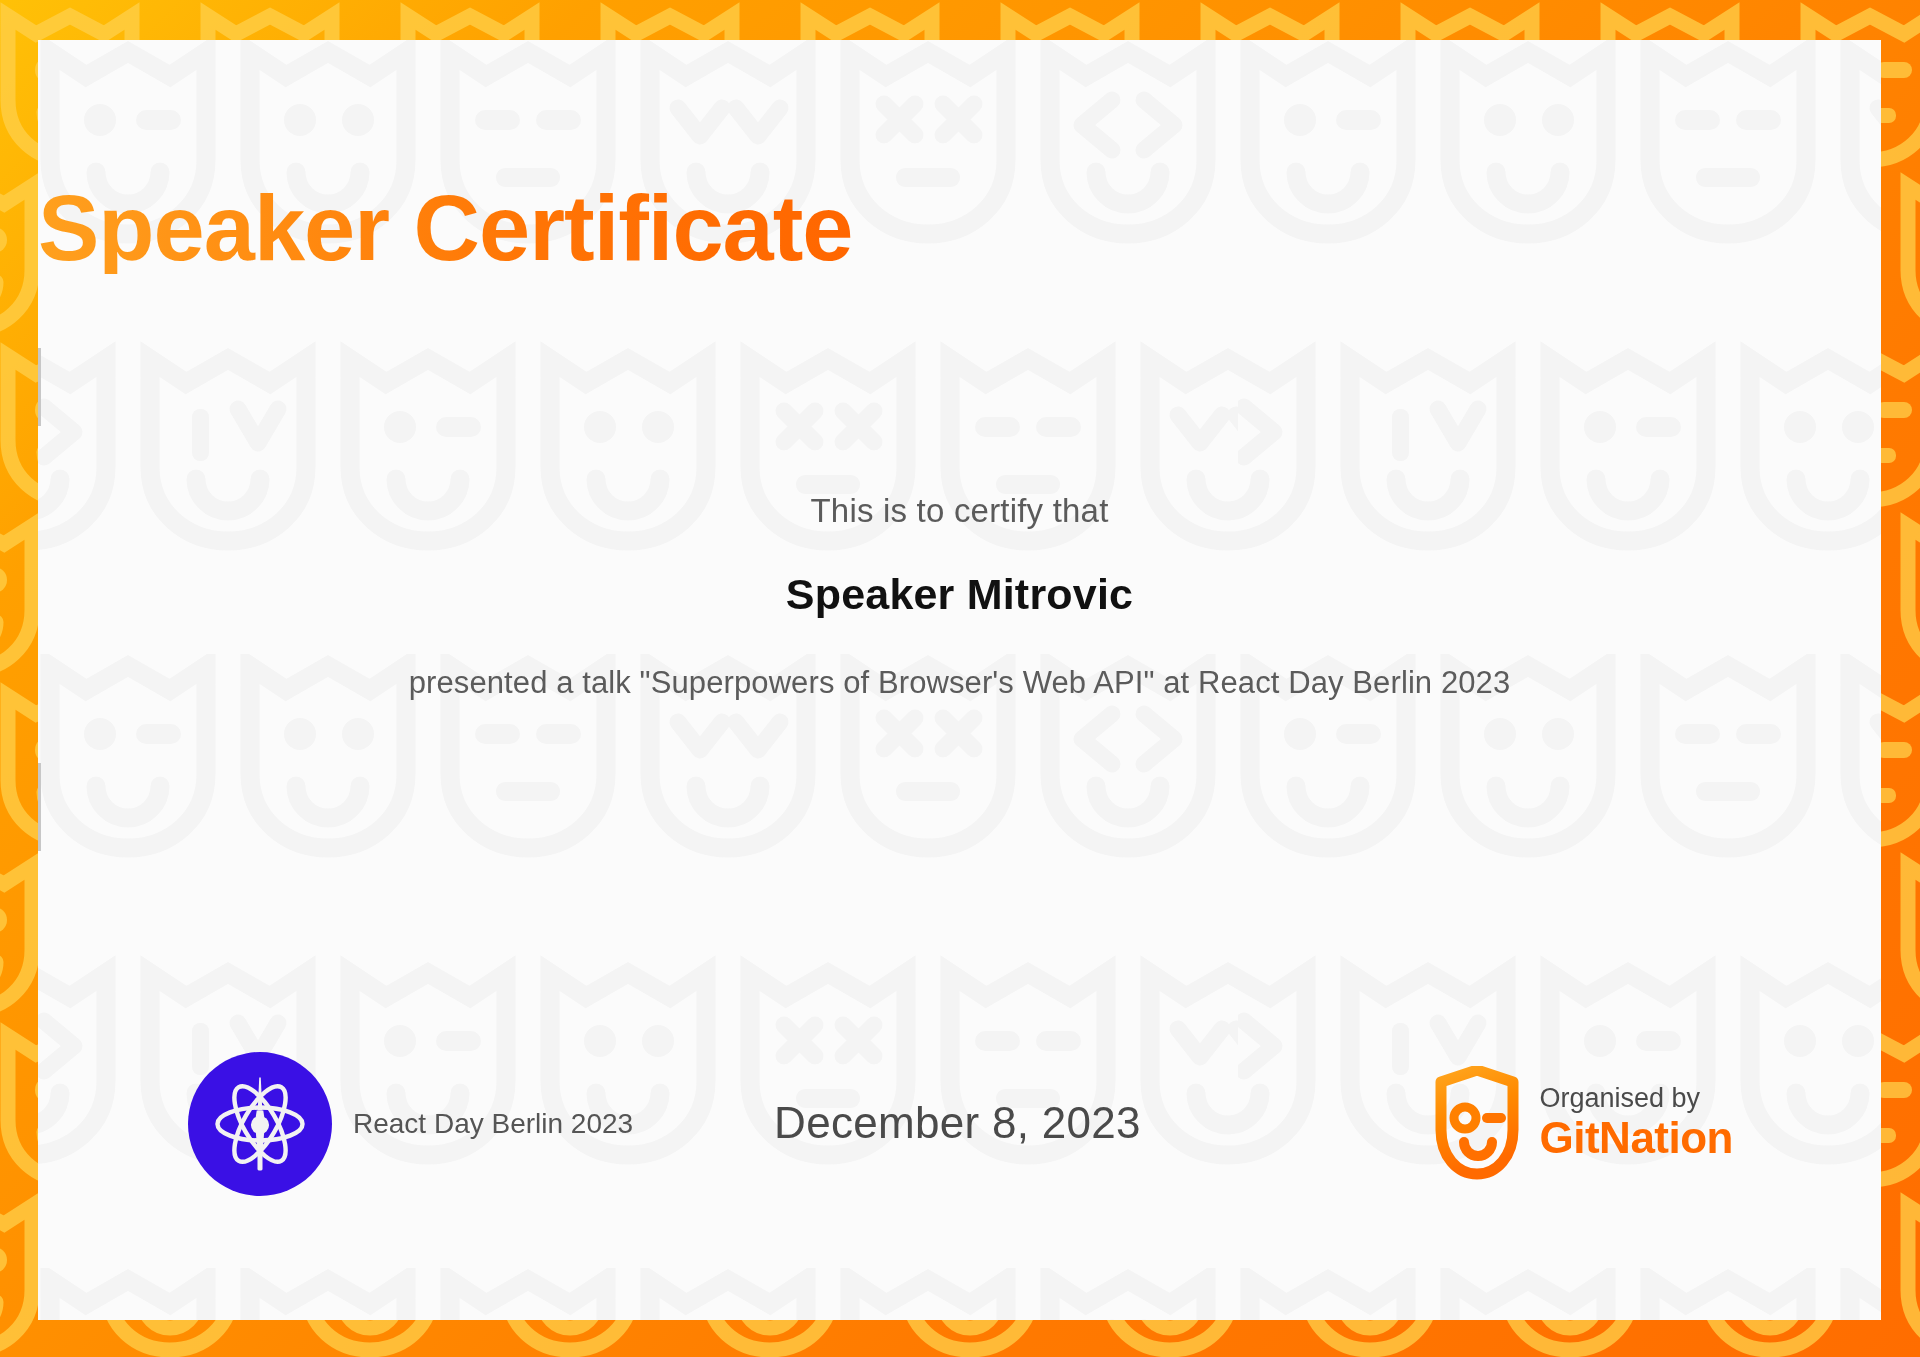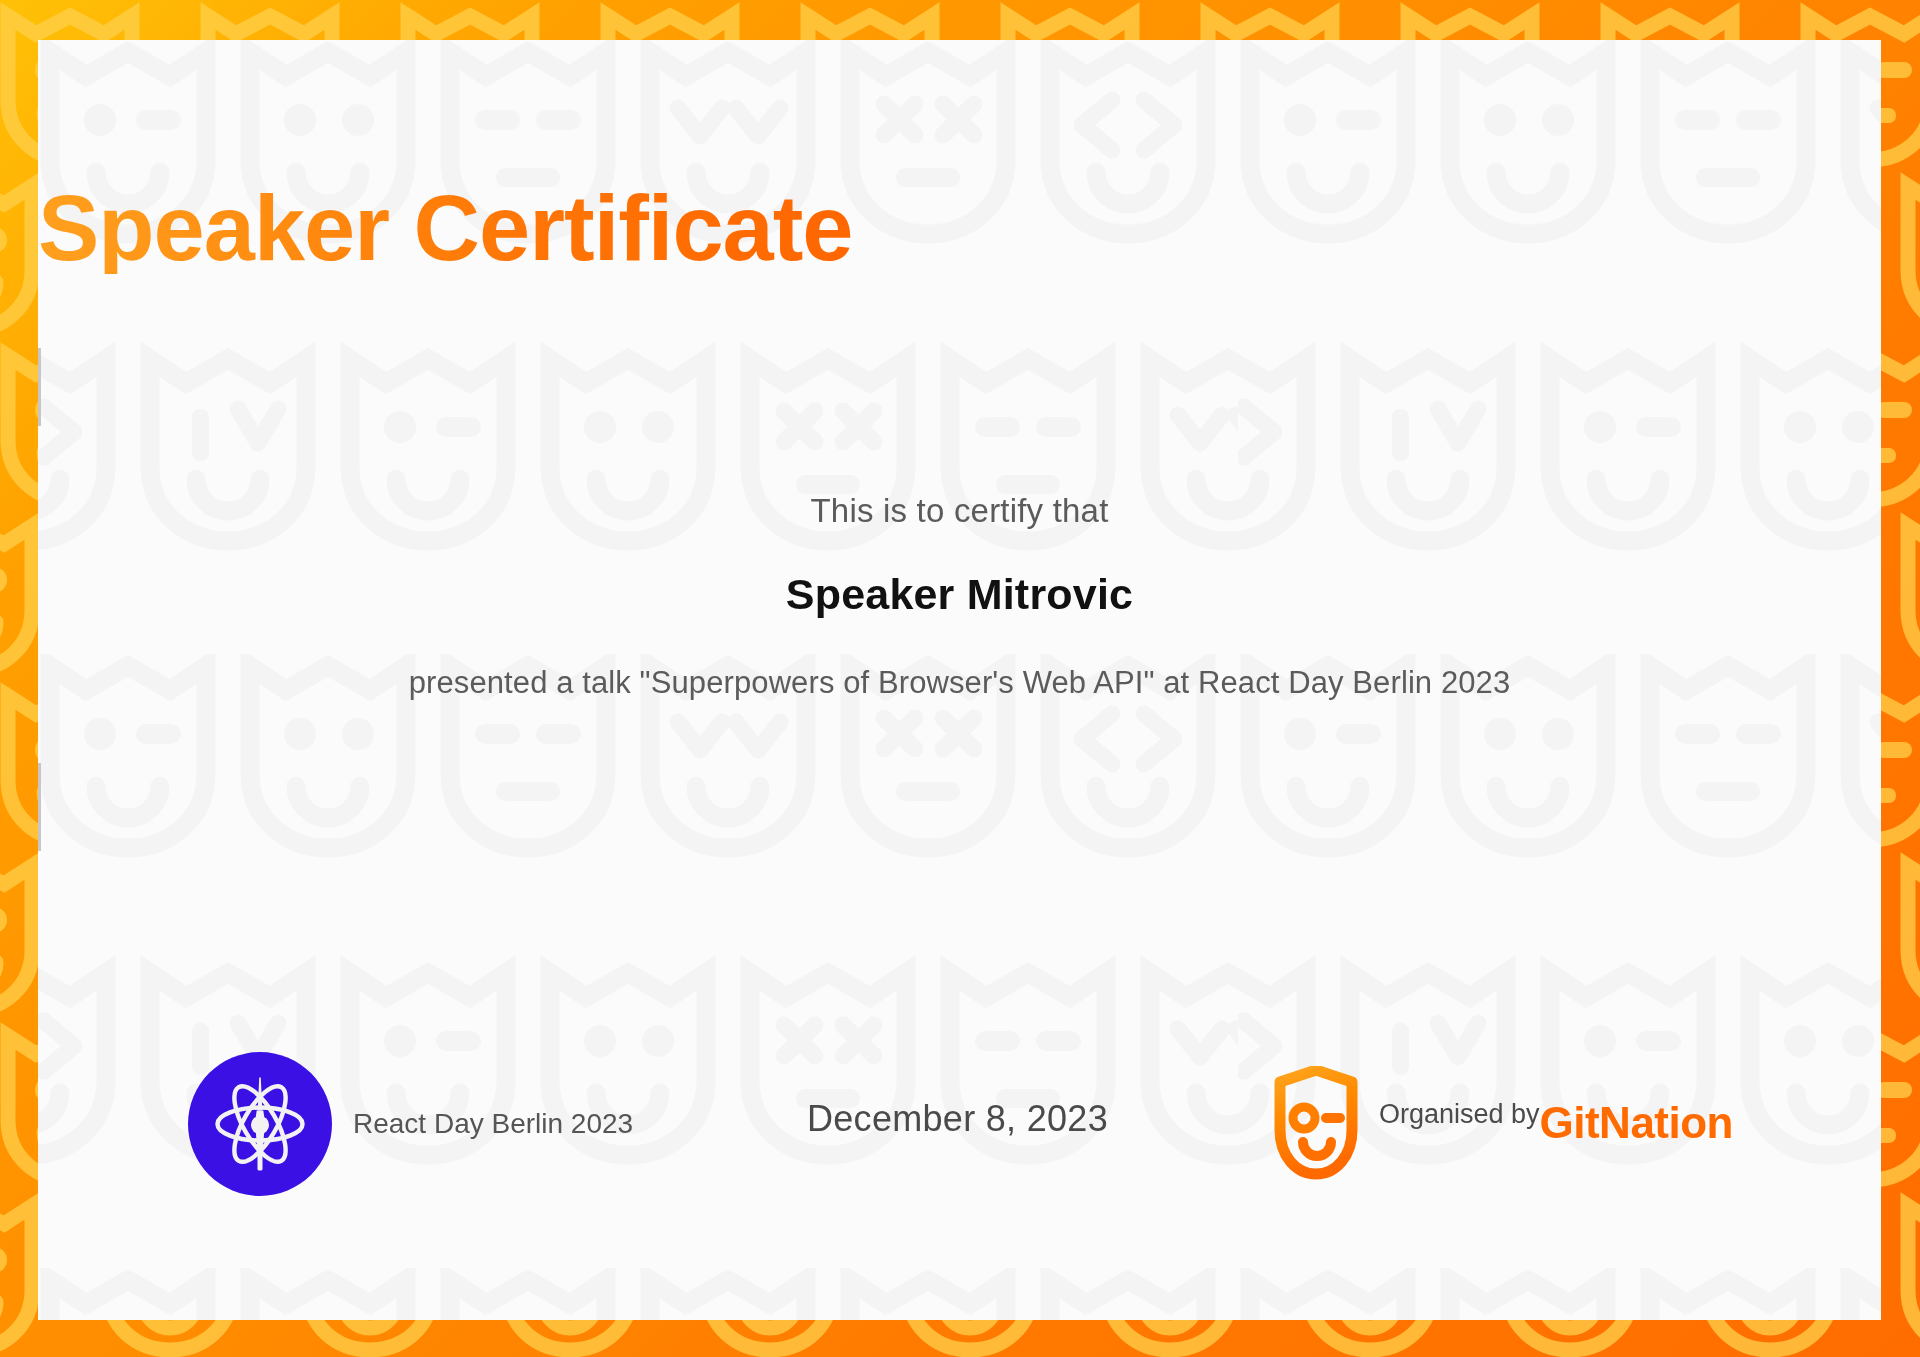--- a/index.html
+++ b/index.html
@@ -111,31 +111,31 @@
   }
   #event-label {
     font-size:28px;
     color:#555555;
     white-space:nowrap;
   }
   #date-text {
     position:absolute;
     left:0; right:4px; top:46px;
     text-align:center;
-    font-size:36px;
+    font-size:44px;
     color:#4A4A4A;
     letter-spacing:.3px;
   }
   #organiser-group {
     position:absolute;
     right:148px; top:14px;
     display:flex; align-items:center; gap:20px;
   }
   #gitnation-mark { width:86px; height:114px; flex:none; }
-  #organiser-text { display:flex; flex-direction:row; justify-content:center; }
+  #organiser-text { display:flex; flex-direction:column; justify-content:center; }
   #organised-by {
     font-size:27px;
     color:#4A4A4A;
     line-height:1.15;
   }
   #gitnation-name {
     font-size:44px;
     font-weight:bold;
     color:#FF6B00;
     line-height:1.1;

